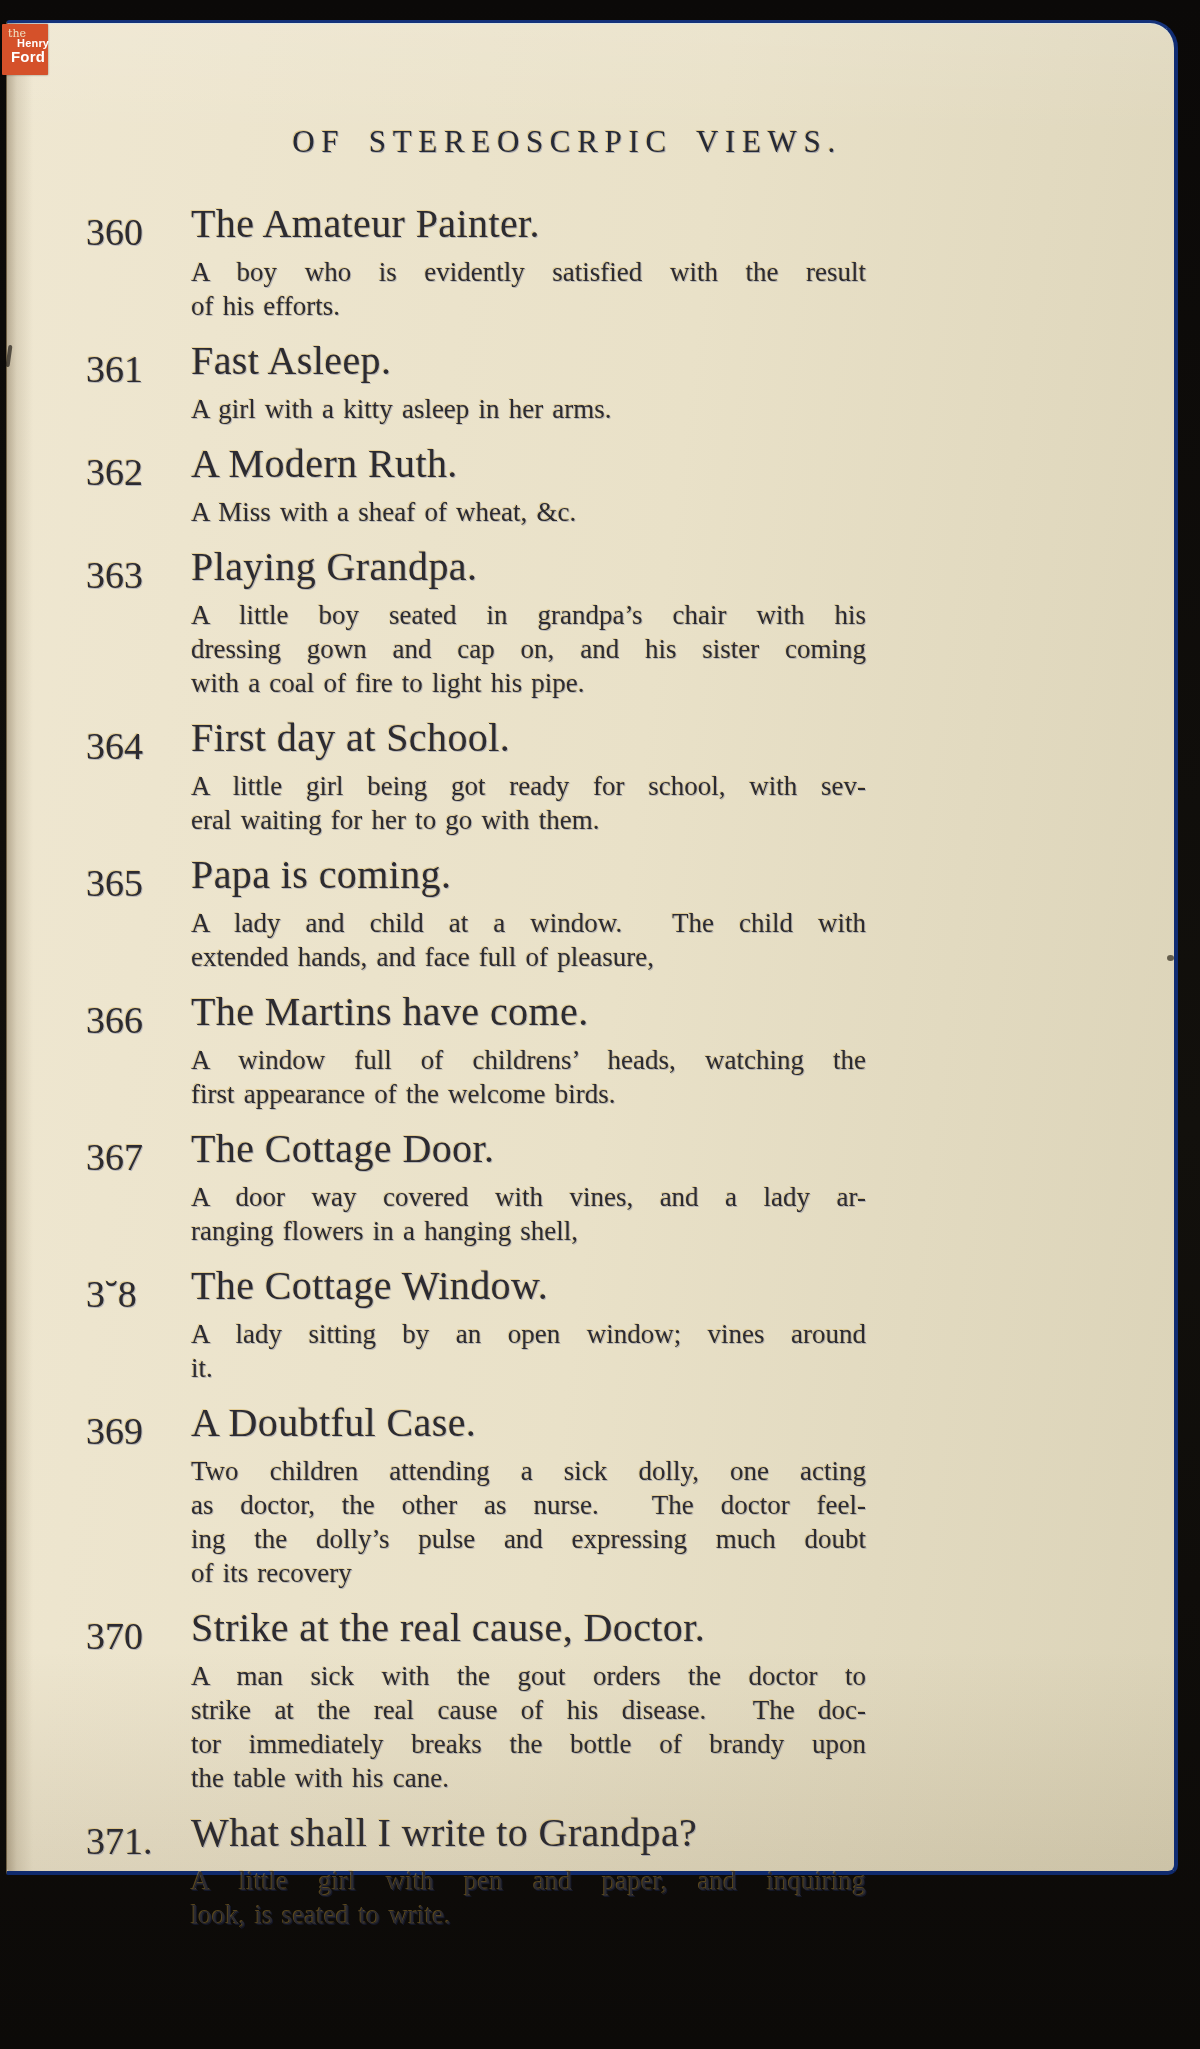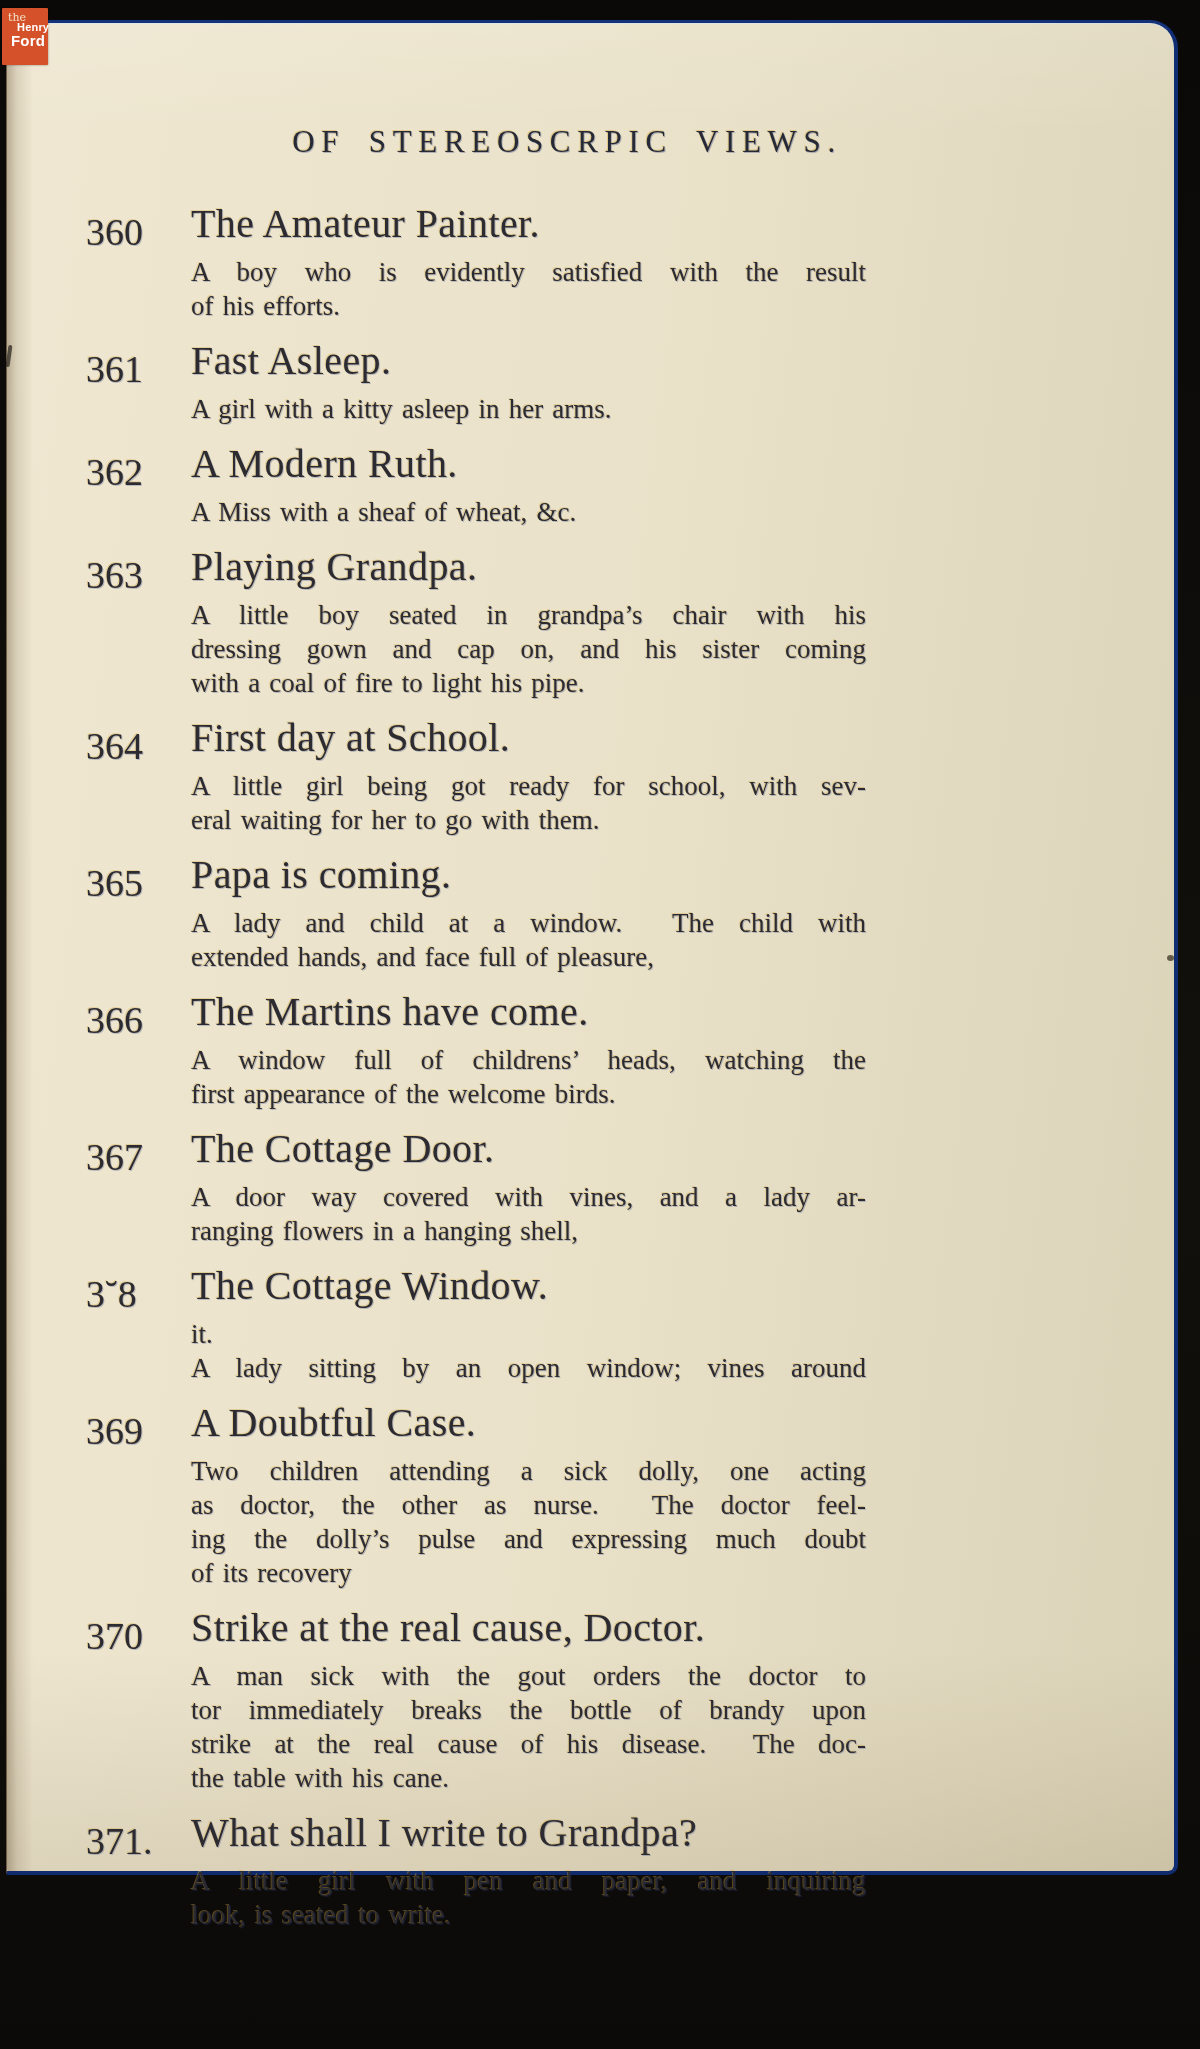--- a/index.html
+++ b/index.html
@@ -62,21 +62,21 @@
   .desc-line{
     font-size:27px;line-height:34px;
     word-spacing:0.09em;
     white-space:pre-wrap;
   }
   .desc-line.just{
     text-align:justify;
     text-align-last:justify;
   }
   .logo{
-    position:absolute;left:2px;top:8px;width:46px;height:57px;
+    position:absolute;left:2px;top:24px;width:46px;height:51px;
     background:#d5512a;border-radius:1px;
     box-shadow:0 0 2px rgba(0,0,0,0.5);
   }
   .logo .the{
     position:absolute;left:6px;top:3px;
     font-family:"DejaVu Serif", serif;
     font-size:11px;color:#efe2c4;
   }
   .logo .henry{
     position:absolute;left:15px;top:13px;
@@ -183,22 +183,22 @@
             <div class="desc-line ink">ranging flowers in a hanging shell,</div>
           </div>
     </div>
   </div>
 
   <div class="entry">
     <div class="num ink">3˘8</div>
     <div class="entry-body">
       <div class="title ink">The Cottage Window.</div>
       <div class="desc ink">
+            <div class="desc-line ink just">A lady sitting by an open window; vines around</div>
             <div class="desc-line ink">it.</div>
-            <div class="desc-line ink just">A lady sitting by an open window; vines around</div>
           </div>
     </div>
   </div>
 
   <div class="entry">
     <div class="num ink">369</div>
     <div class="entry-body">
       <div class="title ink">A Doubtful Case.</div>
       <div class="desc ink">
             <div class="desc-line ink just">Two children attending a sick dolly, one acting</div>
@@ -208,22 +208,22 @@
           </div>
     </div>
   </div>
 
   <div class="entry">
     <div class="num ink">370</div>
     <div class="entry-body">
       <div class="title ink">Strike at the real cause, Doctor.</div>
       <div class="desc ink">
             <div class="desc-line ink just">A man sick with the gout orders the doctor to</div>
+            <div class="desc-line ink just">strike at the real cause of his disease.  The doc-</div>
             <div class="desc-line ink just">tor immediately breaks the bottle of brandy upon</div>
-            <div class="desc-line ink just">strike at the real cause of his disease.  The doc-</div>
             <div class="desc-line ink">the table with his cane.</div>
           </div>
     </div>
   </div>
 
   <div class="entry">
     <div class="num ink">371.</div>
     <div class="entry-body">
       <div class="title ink">What shall I write to Grandpa?</div>
       <div class="desc ink">

